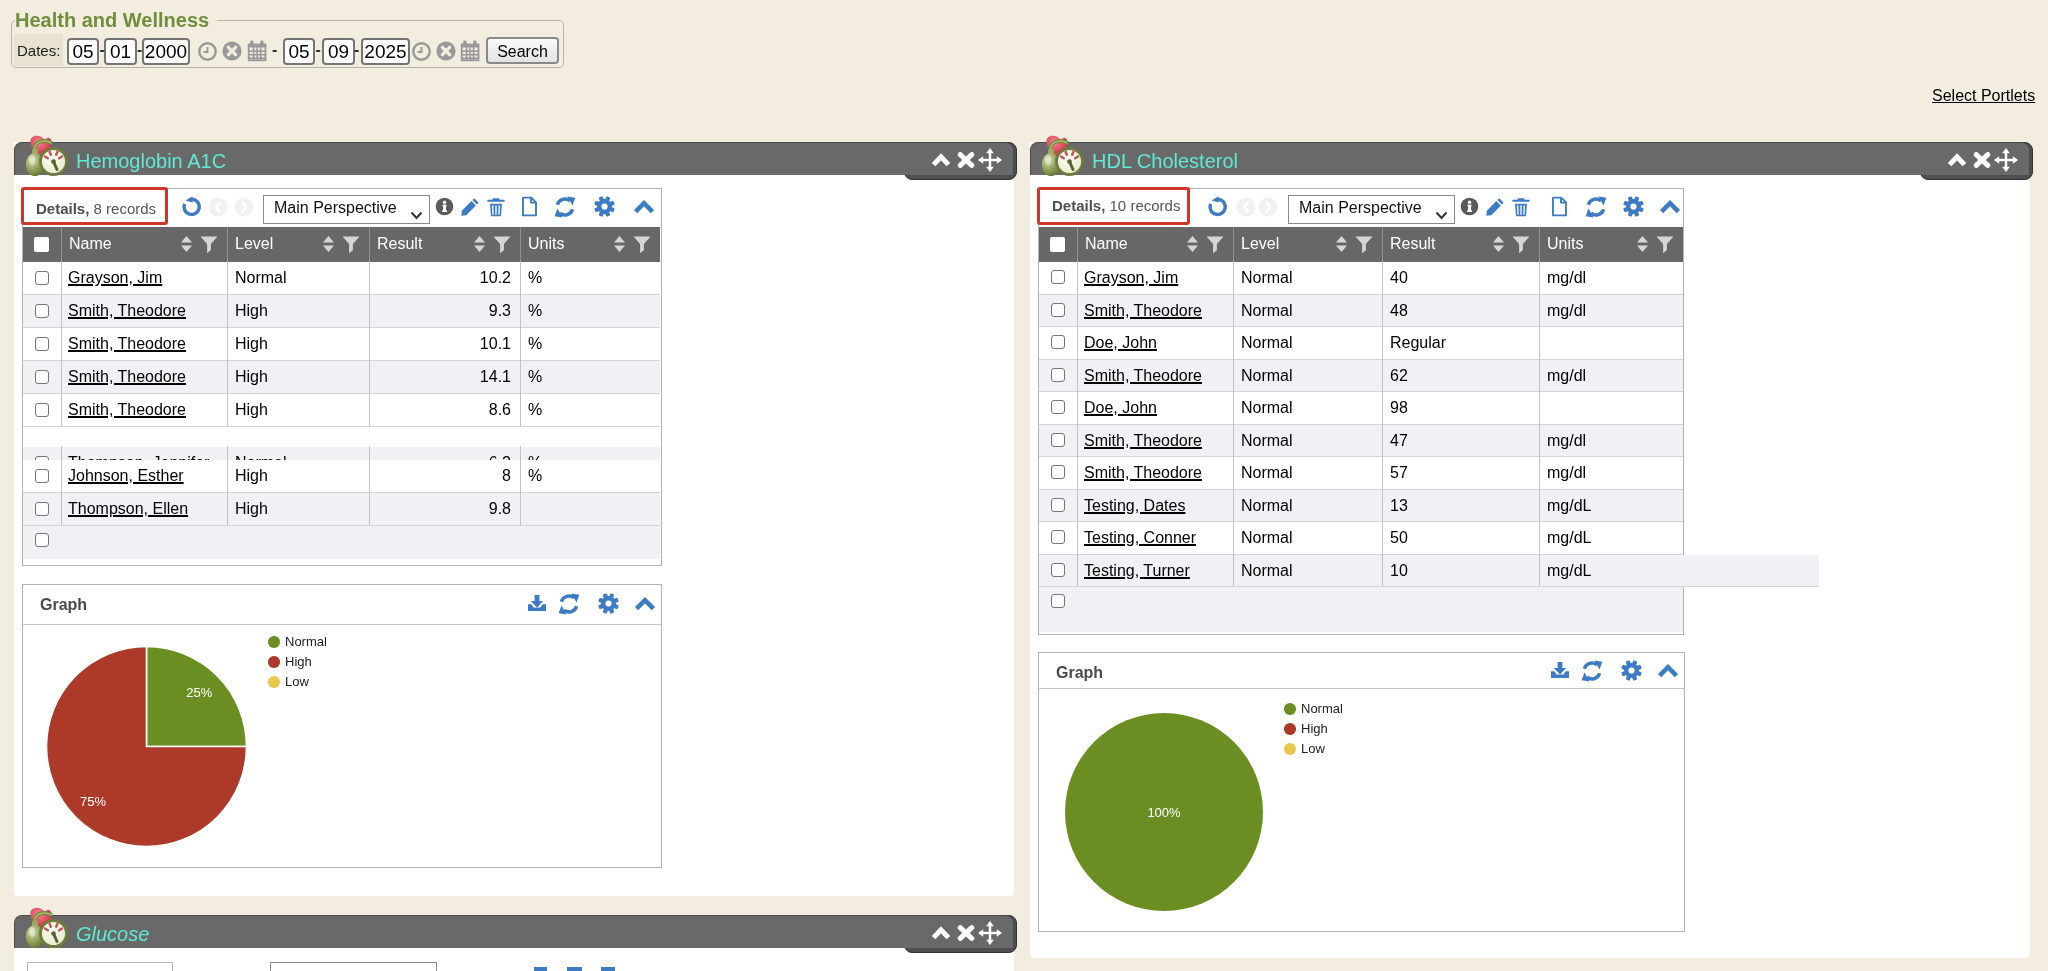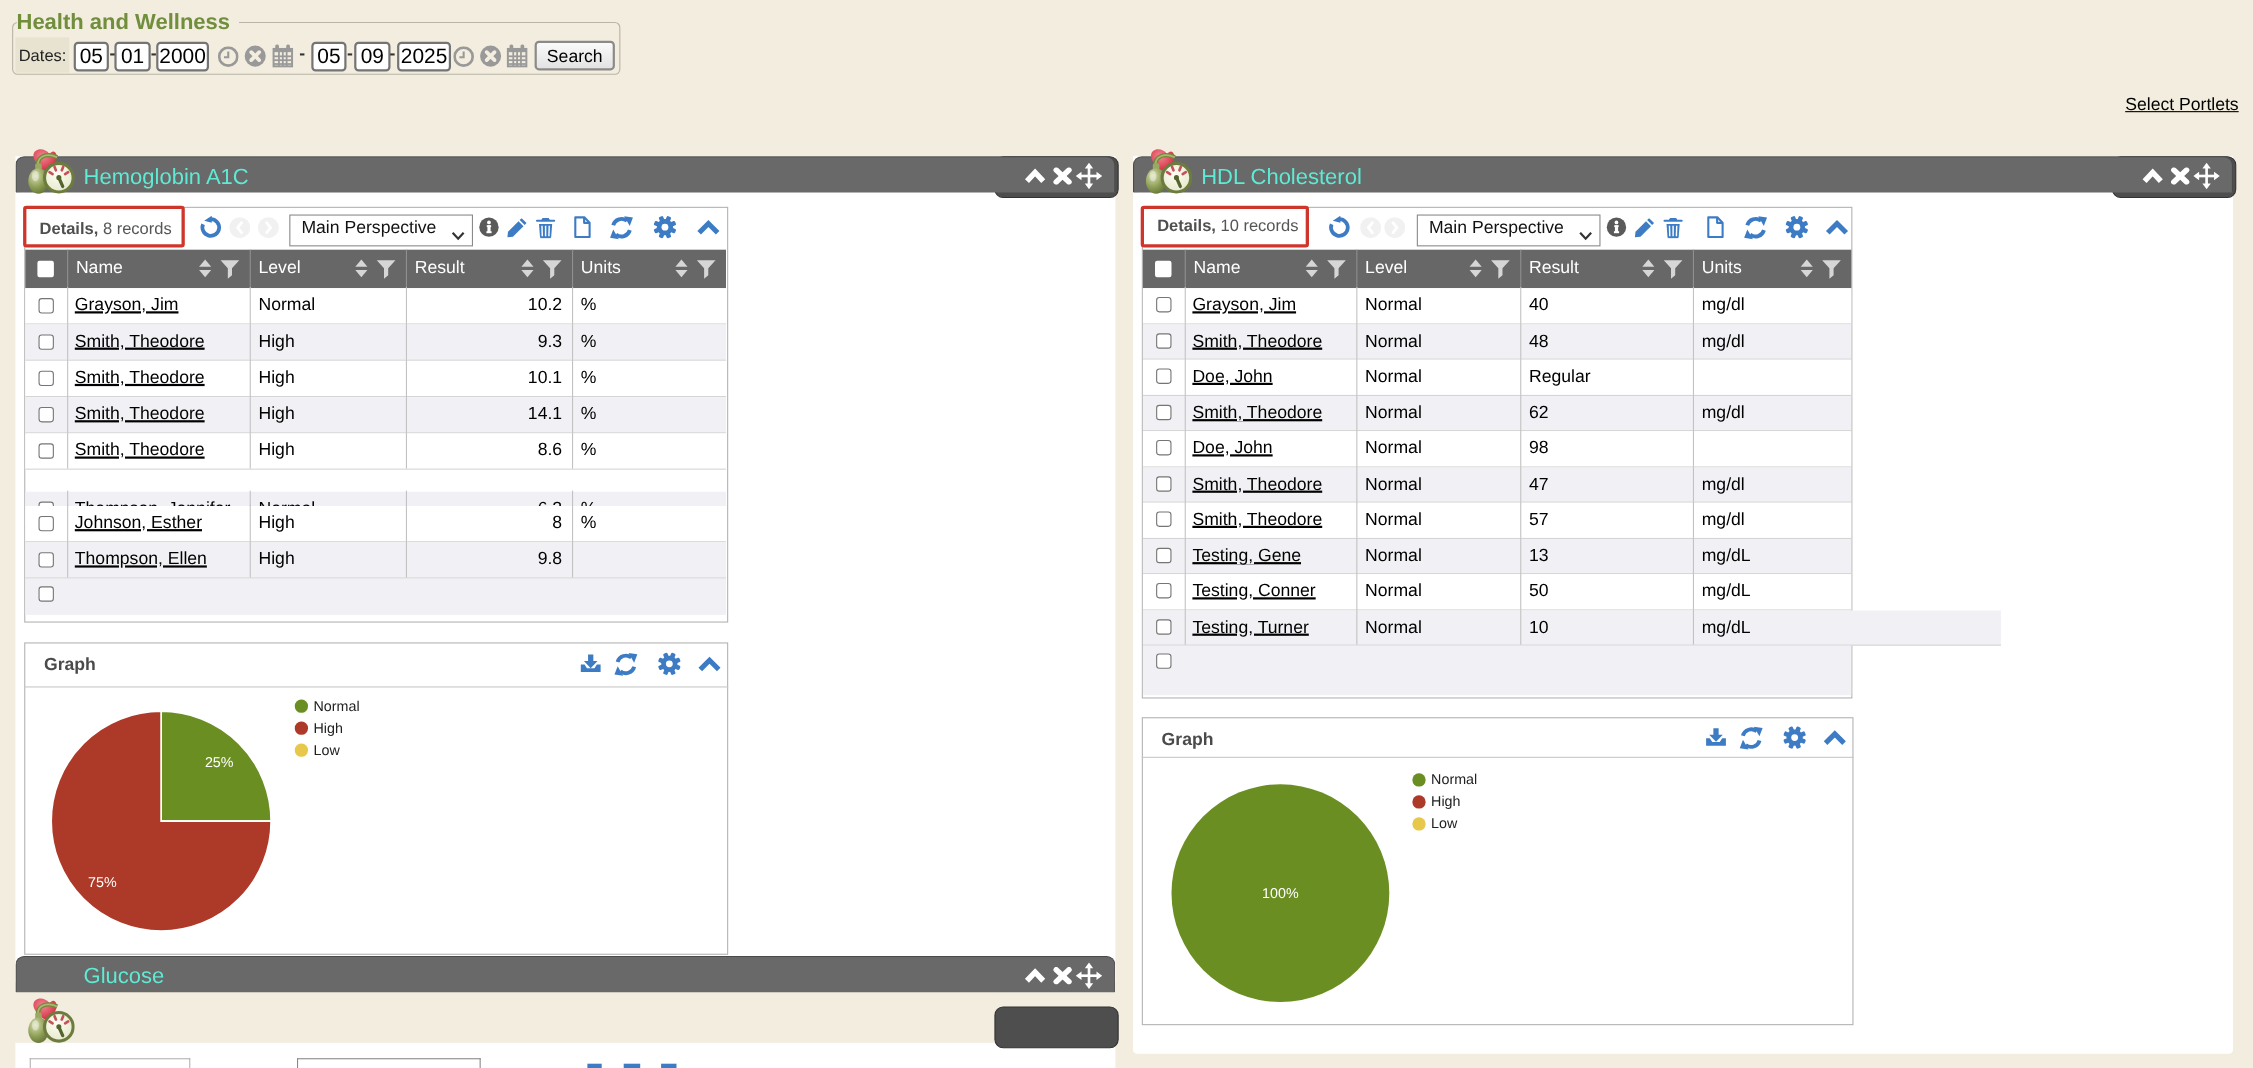--- a/index.html
+++ b/index.html
@@ -644,21 +644,21 @@
 <span class="ctxt" style="left:202px;">Normal</span>
 <span class="ctxt" style="left:351px;">57</span>
 <span class="ctxt" style="left:508px;">mg/dl</span>
 </div>
 <div class="trow alt" style="left:1039px;top:489.5px;width:644px;height:32.5px;">
 <span class="rcb" style="left:12px;top:8.0px;"></span>
 <span class="rsep" style="left:38px;"></span>
 <span class="rsep" style="left:194px;"></span>
 <span class="rsep" style="left:343px;"></span>
 <span class="rsep" style="left:500px;"></span>
-<span class="ctxt" style="left:45px;"><u>Testing, Gene</u></span>
+<span class="ctxt" style="left:45px;"><u>Testing, Dates</u></span>
 <span class="ctxt" style="left:202px;">Normal</span>
 <span class="ctxt" style="left:351px;">13</span>
 <span class="ctxt" style="left:508px;">mg/dL</span>
 </div>
 <div class="trow" style="left:1039px;top:522.0px;width:644px;height:32.5px;">
 <span class="rcb" style="left:12px;top:8.0px;"></span>
 <span class="rsep" style="left:38px;"></span>
 <span class="rsep" style="left:194px;"></span>
 <span class="rsep" style="left:343px;"></span>
 <span class="rsep" style="left:500px;"></span>
@@ -718,21 +718,21 @@
       <text x="126" y="110.5" fill="#fff" font-size="13" text-anchor="middle" font-family="Liberation Sans, sans-serif">100%</text>
     </svg></span>
 <span class="abs" style="left:1284px;top:703px;width:11.5px;height:11.5px;border-radius:50%;background:#6b8e23;"></span>
 <span class="abs lgt" style="left:1301px;top:701px;">Normal</span>
 <span class="abs" style="left:1284px;top:723px;width:11.5px;height:11.5px;border-radius:50%;background:#ad3a28;"></span>
 <span class="abs lgt" style="left:1301px;top:721px;">High</span>
 <span class="abs" style="left:1284px;top:743px;width:11.5px;height:11.5px;border-radius:50%;background:#e8c84a;"></span>
 <span class="abs lgt" style="left:1301px;top:741px;">Low</span>
 <div class="gcut" style="left:14px;top:948px;width:1000px;height:23px;"></div>
 <div class="ctrlbox" style="left:904px;top:915px;width:113px;height:38px;"></div>
-<div class="pbar" style="left:14px;top:869px;width:1000px;">
+<div class="pbar" style="left:14px;top:915px;width:1000px;font-style:italic;">
 <span class="ptitle" style="left:61px;">Glucose</span>
 <span class="abs" style="left:916px;top:9px;"><svg width="20" height="16" viewBox="0 0 20 16" style="">
         <path d="M2.6 12.6 L10 4.8 L17.4 12.6" fill="none" stroke="#fff" stroke-width="5"></path>
       </svg></span>
 <span class="abs" style="left:942px;top:9px;"><svg width="18" height="16" viewBox="0 0 18 16" style="">
         <g stroke="#fff" stroke-width="5" stroke-linecap="round">
           <path d="M3.2 2.6 L14.8 13.4"></path>
           <path d="M14.8 2.6 L3.2 13.4"></path>
         </g>
       </svg></span>

